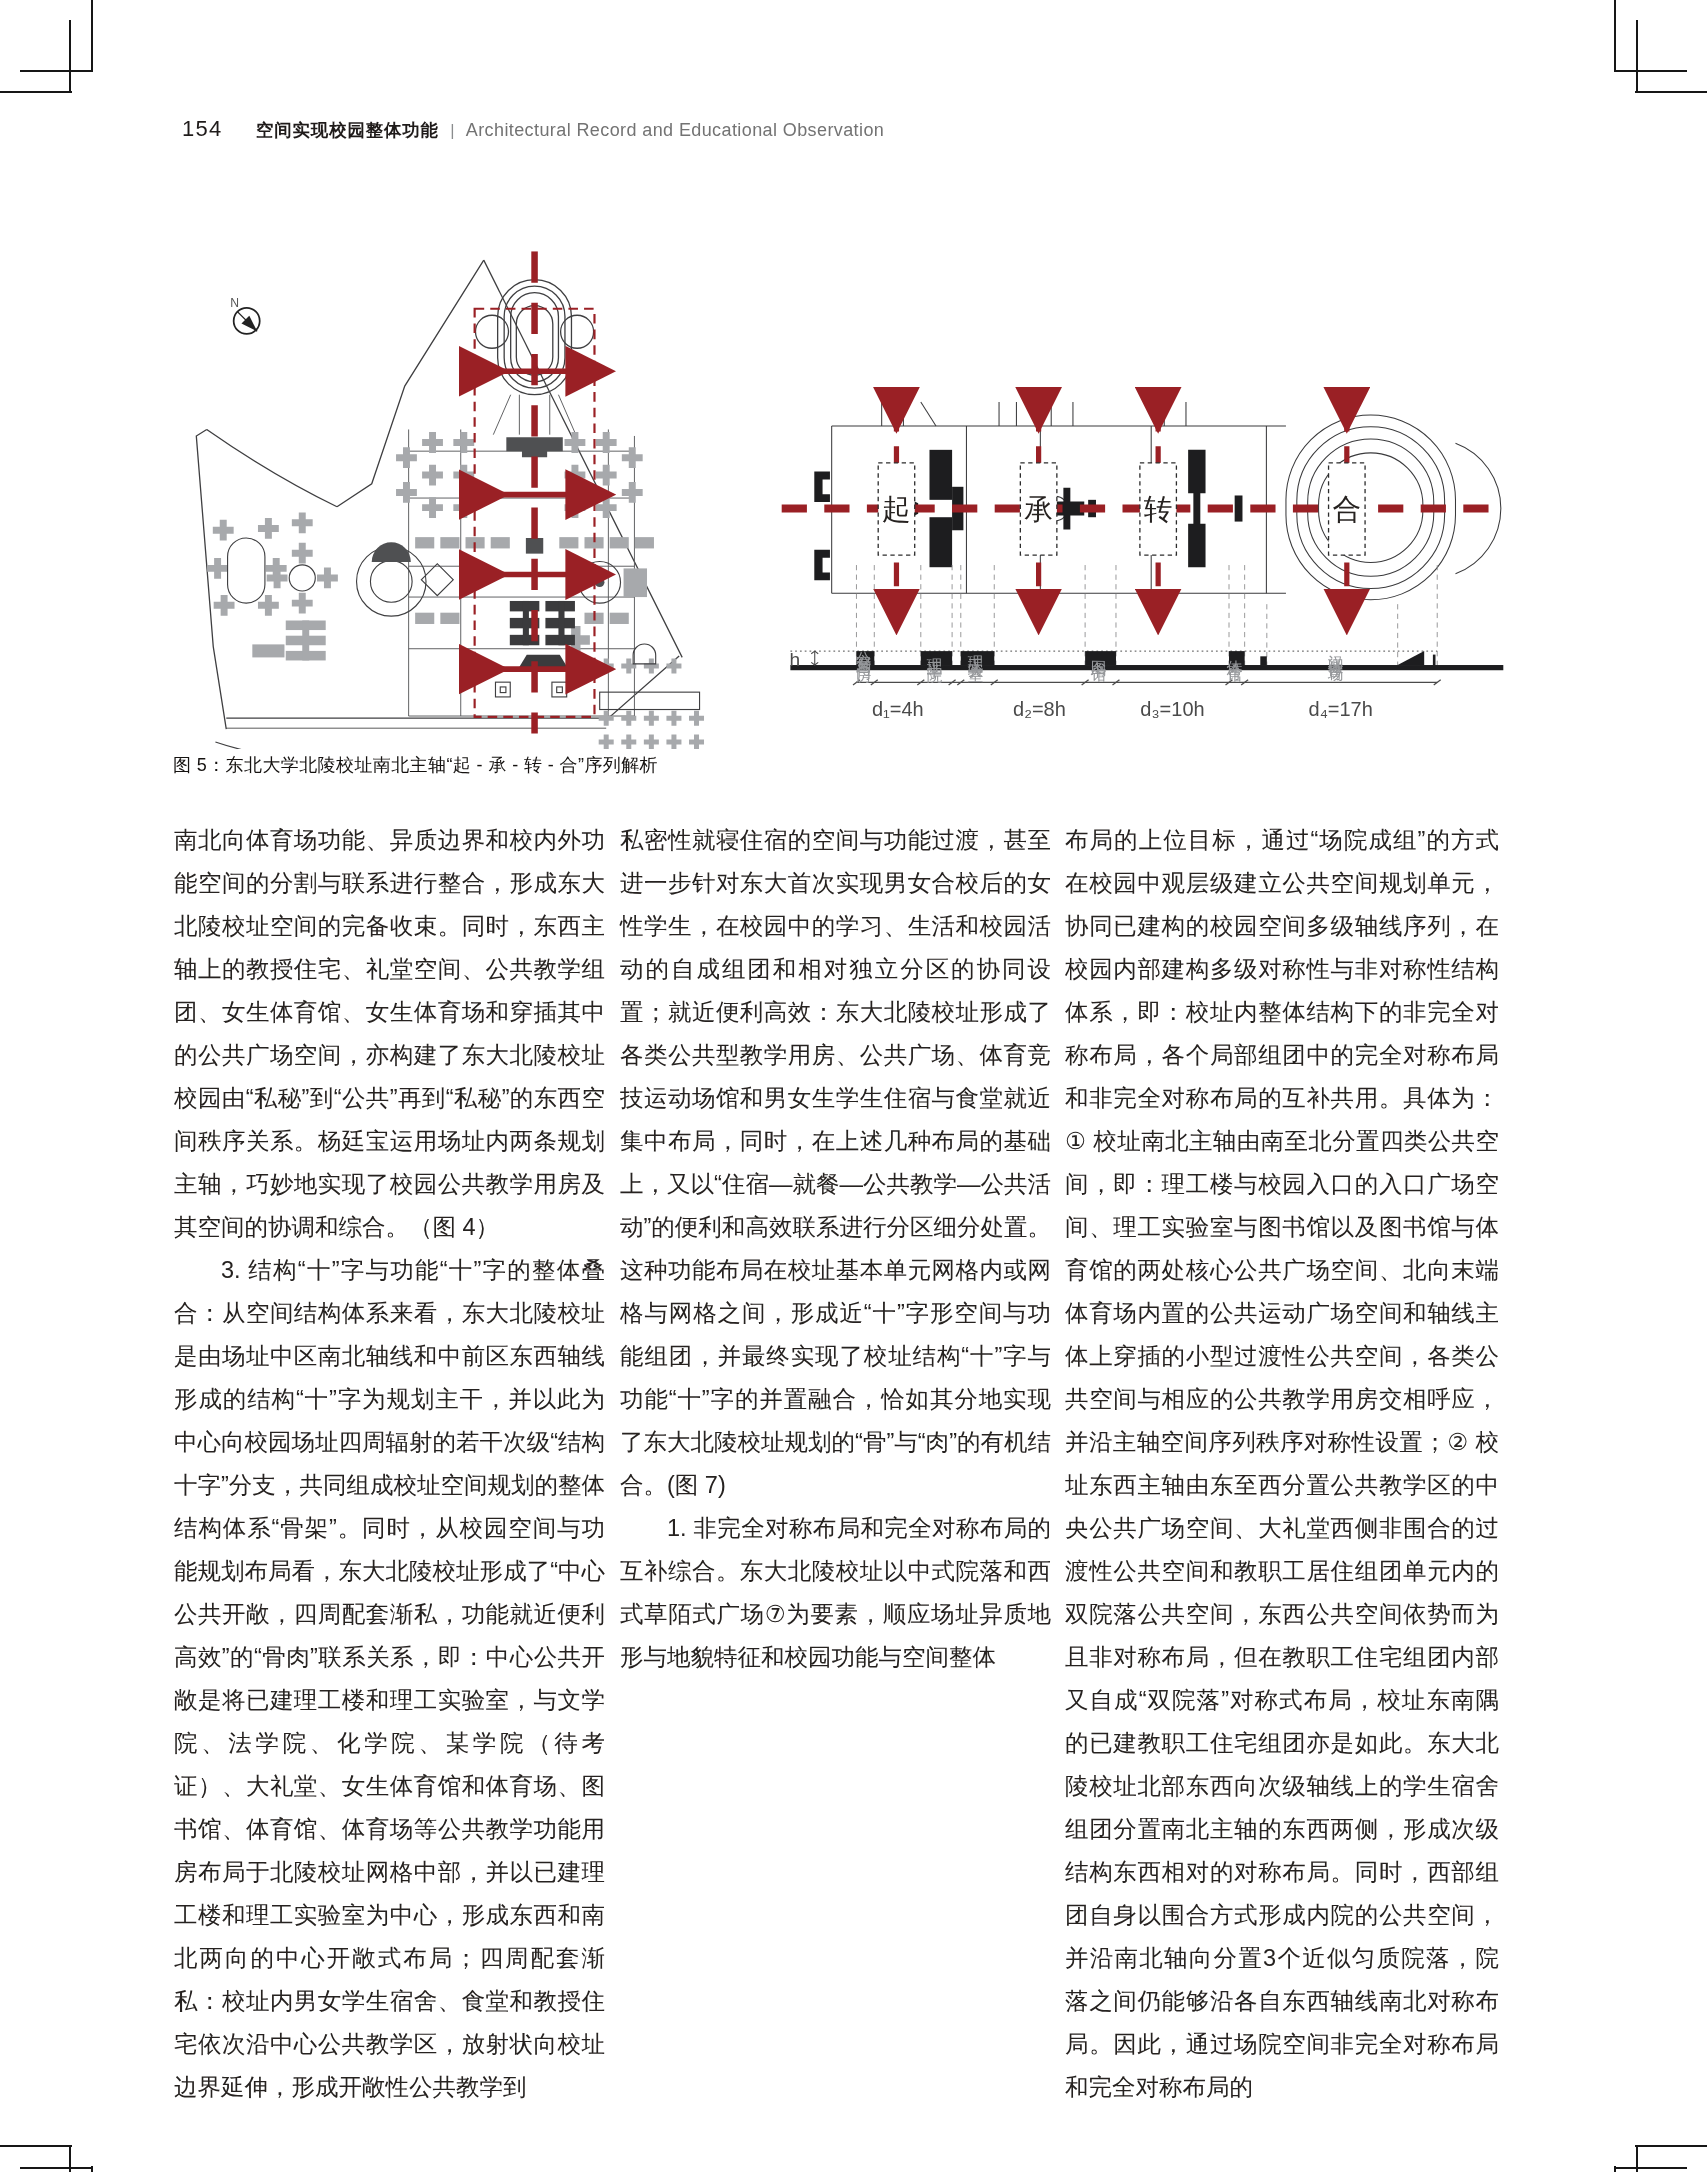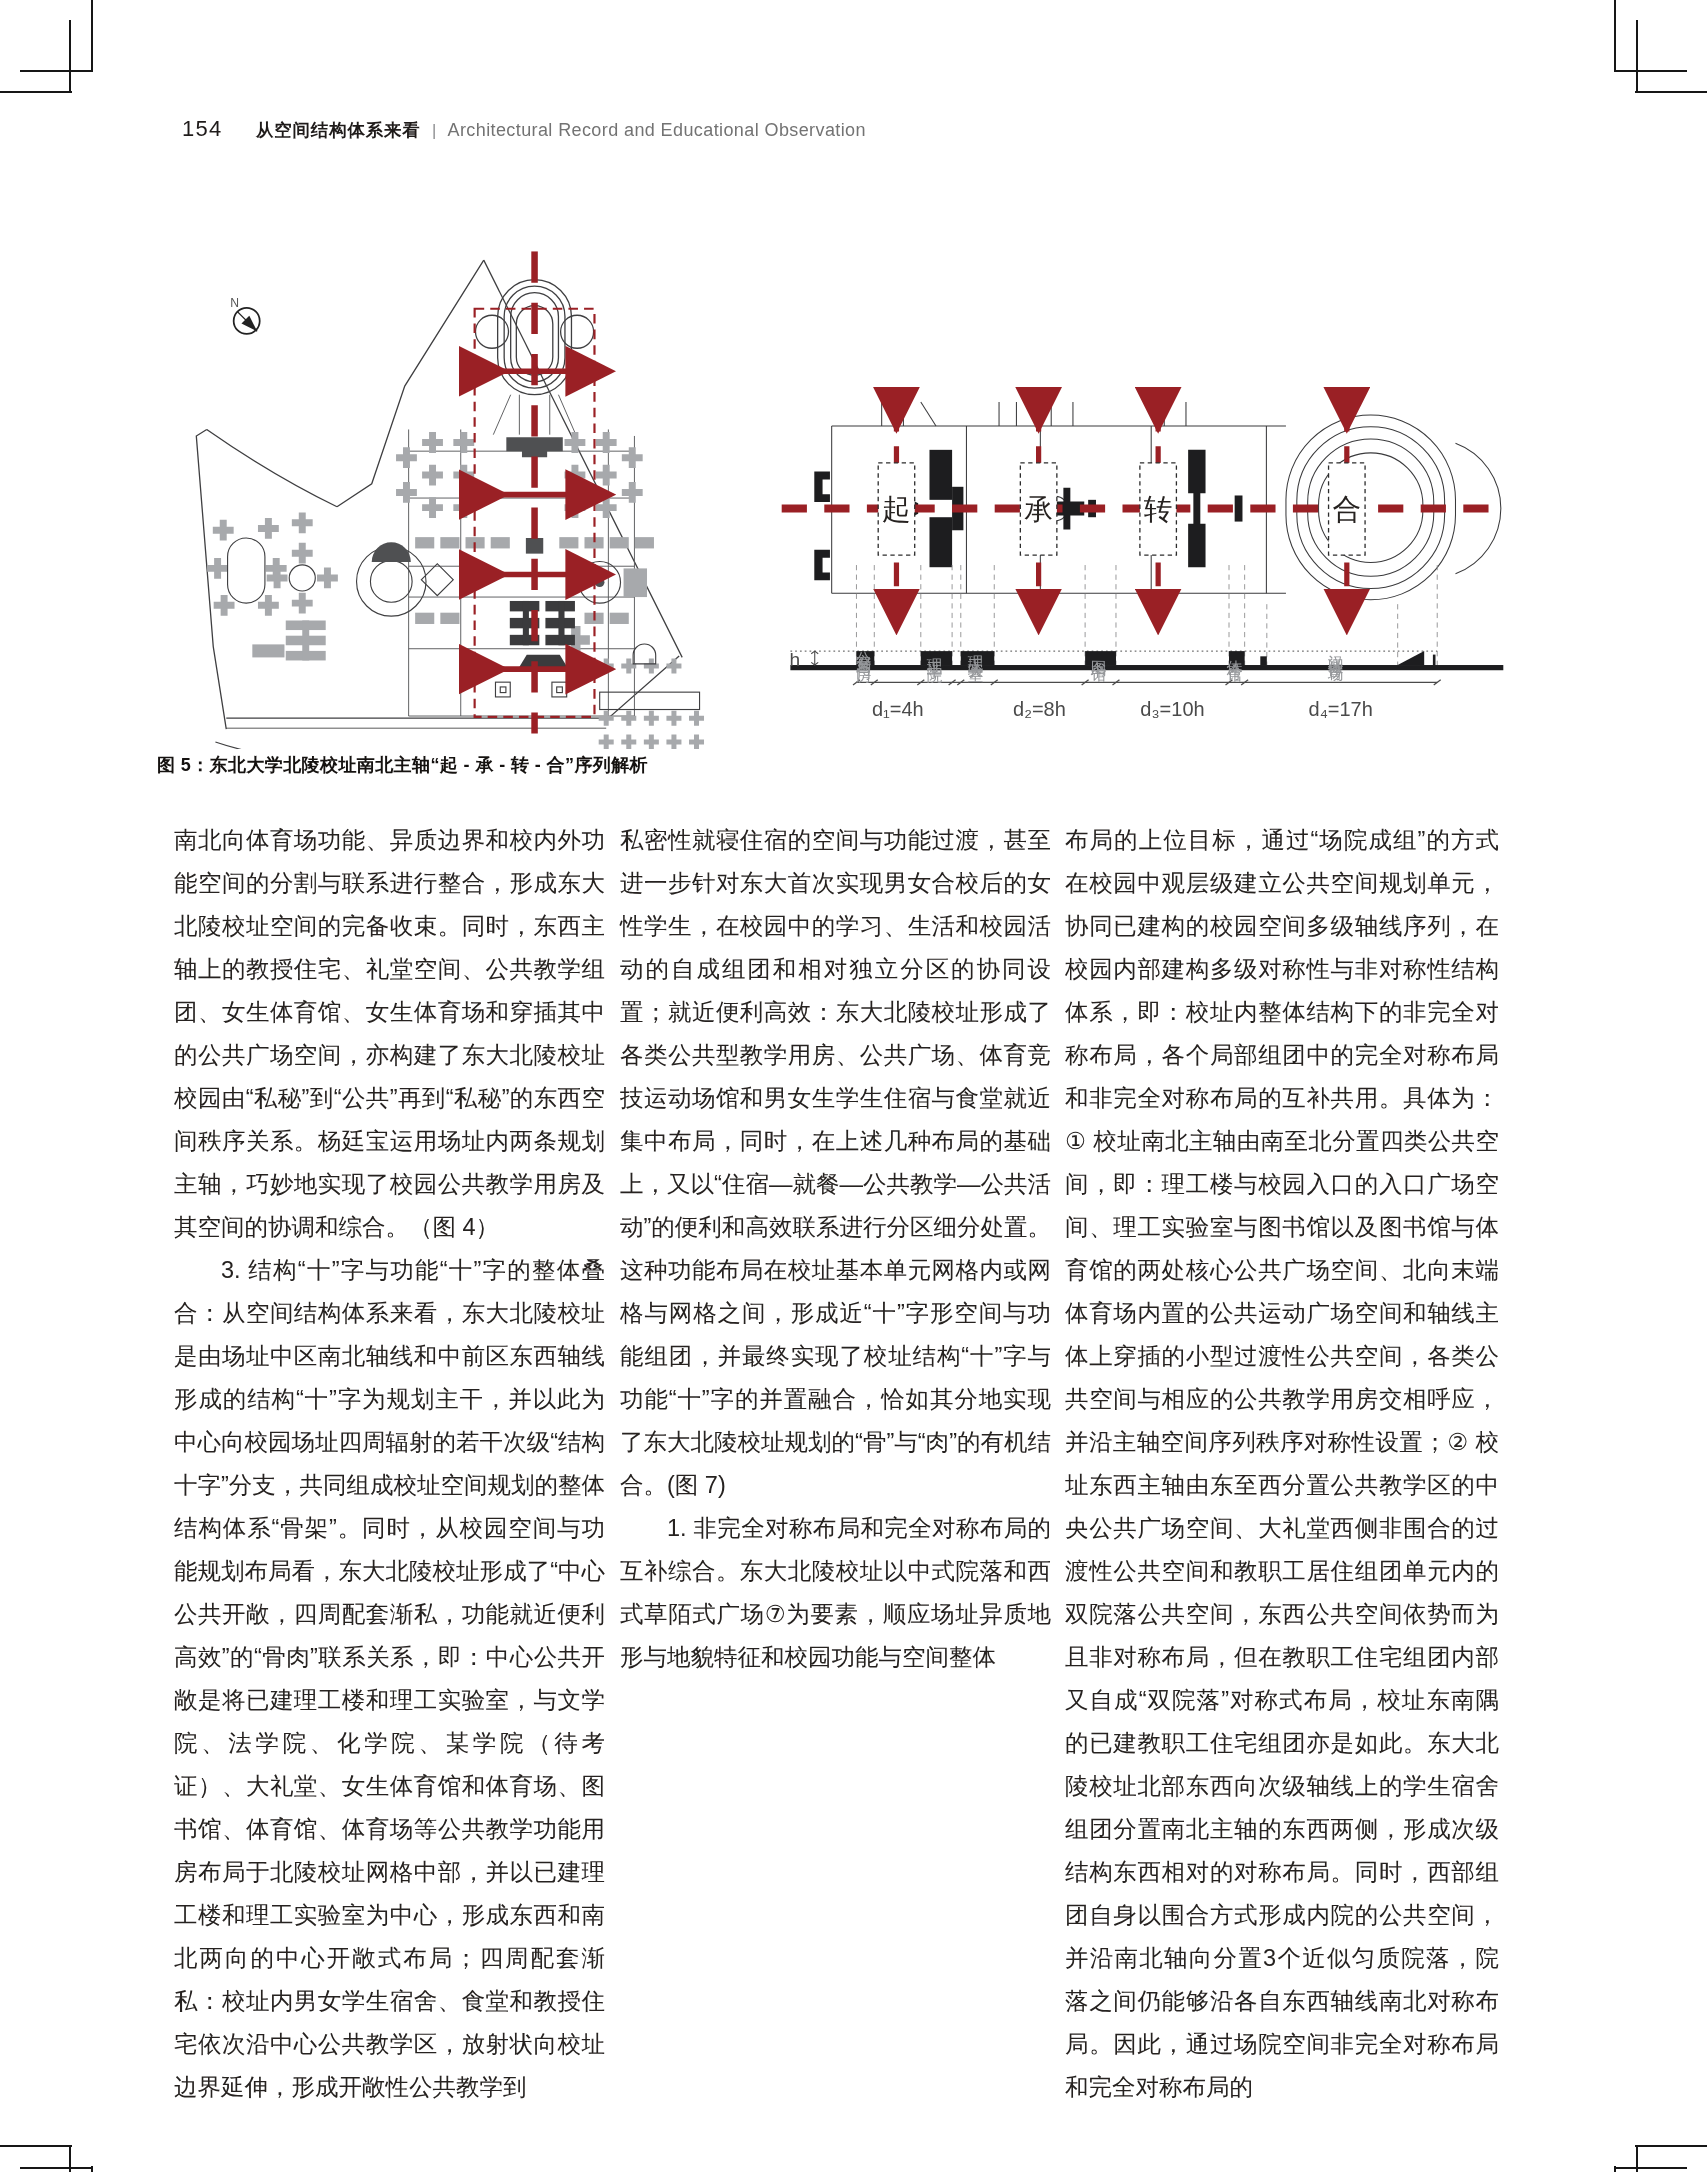--- a/index.html
+++ b/index.html
@@ -19,21 +19,21 @@
 
   
   .fig-left  { position:absolute; left:172px; top:238px; width:584px; height:511px; }
   .fig-right { position:absolute; left:773px; top:378px; width:739px; height:348px; }
   .fig-right svg { position:absolute; left:0; top:0; }
 
   .vlabel { position:absolute; writing-mode:vertical-rl; text-orientation:upright;
             color:#95979a; font-size:15.6px; letter-spacing:2.6px; bottom:70px;
             line-height:1; white-space:nowrap; }
 
-  .caption { position:absolute; left:157px; top:753px; font-size:18px; font-weight:bold;
+  .caption { position:absolute; left:173px; top:753px; font-size:18px; font-weight:normal;
              color:#151210; letter-spacing:0.4px;text-align:right; }
 
   
   .col { position:absolute; top:819px; width:431px; font-size:23.5px; line-height:43px;
          text-align:justify; color:#262220; }
   .col p { margin:0; }
   .col .indent { text-indent:2em; }
   .col-heading { font-size:25px; font-weight:bold; margin:42px 0 26px 0; text-align:left;
                  color:#1c1917; letter-spacing:0.9px; }
   #col1 { left:174px; }
@@ -57,21 +57,21 @@
   <div class="crop" style="left:20px;top:2167px;width:73px;height:1.7px;"></div>
   <div class="crop" style="left:69px;top:2145px;width:1.7px;height:73px;"></div>
   <div class="crop" style="left:0;top:2145px;width:72px;height:1.7px;"></div>
   <div class="crop" style="left:1614px;top:2166px;width:1.7px;height:72px;"></div>
   <div class="crop" style="left:1614px;top:2167px;width:73px;height:1.7px;"></div>
   <div class="crop" style="left:1636px;top:2145px;width:1.7px;height:73px;"></div>
   <div class="crop" style="left:1635px;top:2145px;width:72px;height:1.7px;"></div>
 
   <div class="header">
     <span class="pagenum">154</span>
-    <span class="hdr-cn">从空间结构体系来看</span>
+    <span class="hdr-cn">空间实现校园整体功能</span>
     <span class="hdr-divider">|</span>
     <span class="hdr-en">Architectural Record and Educational Observation</span>
   </div>
 
   <div class="fig-left">
     <svg width="584" height="511" viewBox="0 0 1345 1175">
       <defs>
         <path id="plusP" d="M-24 -8 H-8 V-24 H8 V-8 H24 V8 H8 V24 H-8 V8 H-24 Z"></path>
         <marker id="arrR" markerWidth="9" markerHeight="9" refX="4" refY="4.5" orient="auto">
           <path d="M0 0 L9 4.5 L0 9 Z" fill="#9a2025"></path>

